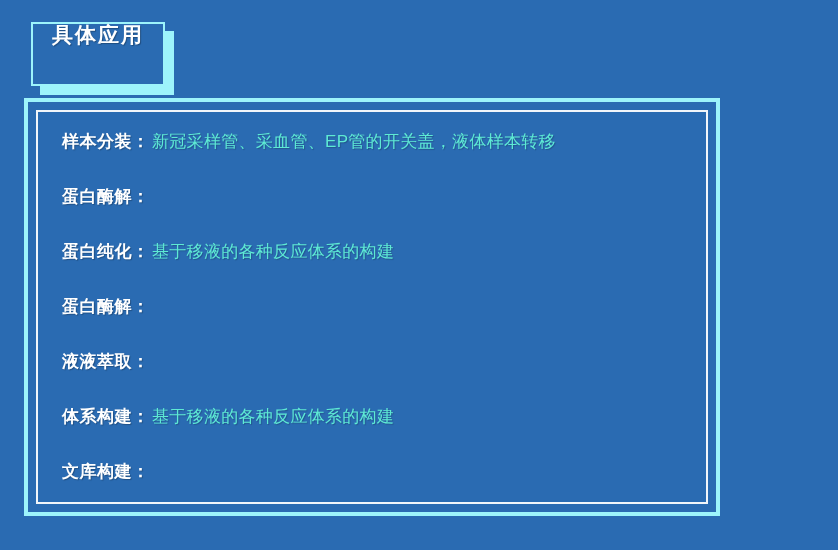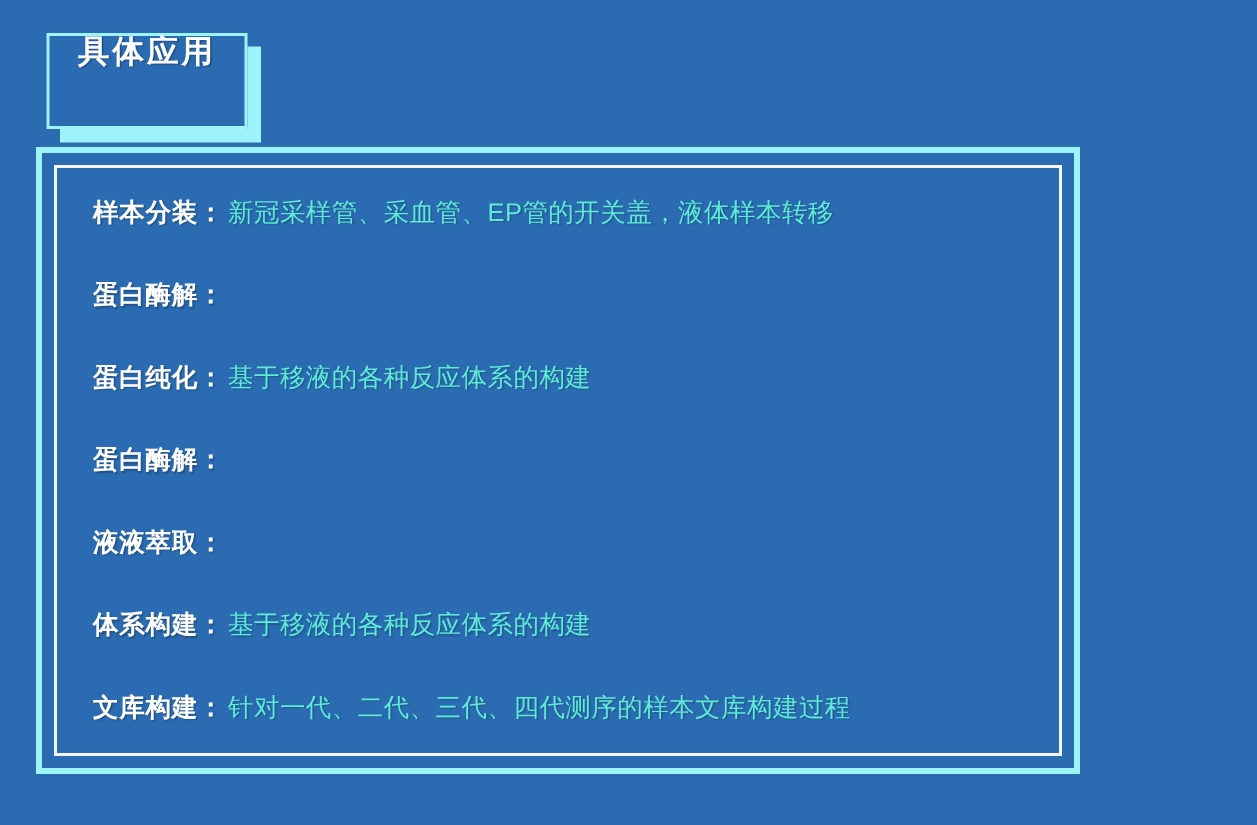--- a/index.html
+++ b/index.html
@@ -158,20 +158,19 @@
 
         <li class="app-row">
           <span class="app-label">体系构建</span>
           <span class="app-colon">：</span>
           <span class="app-desc">基于移液的各种反应体系的构建</span>
         </li>
 
         <li class="app-row">
           <span class="app-label">文库构建</span>
           <span class="app-colon">：</span>
-          <span class="app-desc">针对一代、二代、三代、四代测序的样本文库构建过程</span>
         </li>
 
       </ul>
     </div>
   </div>
 
 </div>
 
 </body></html>

